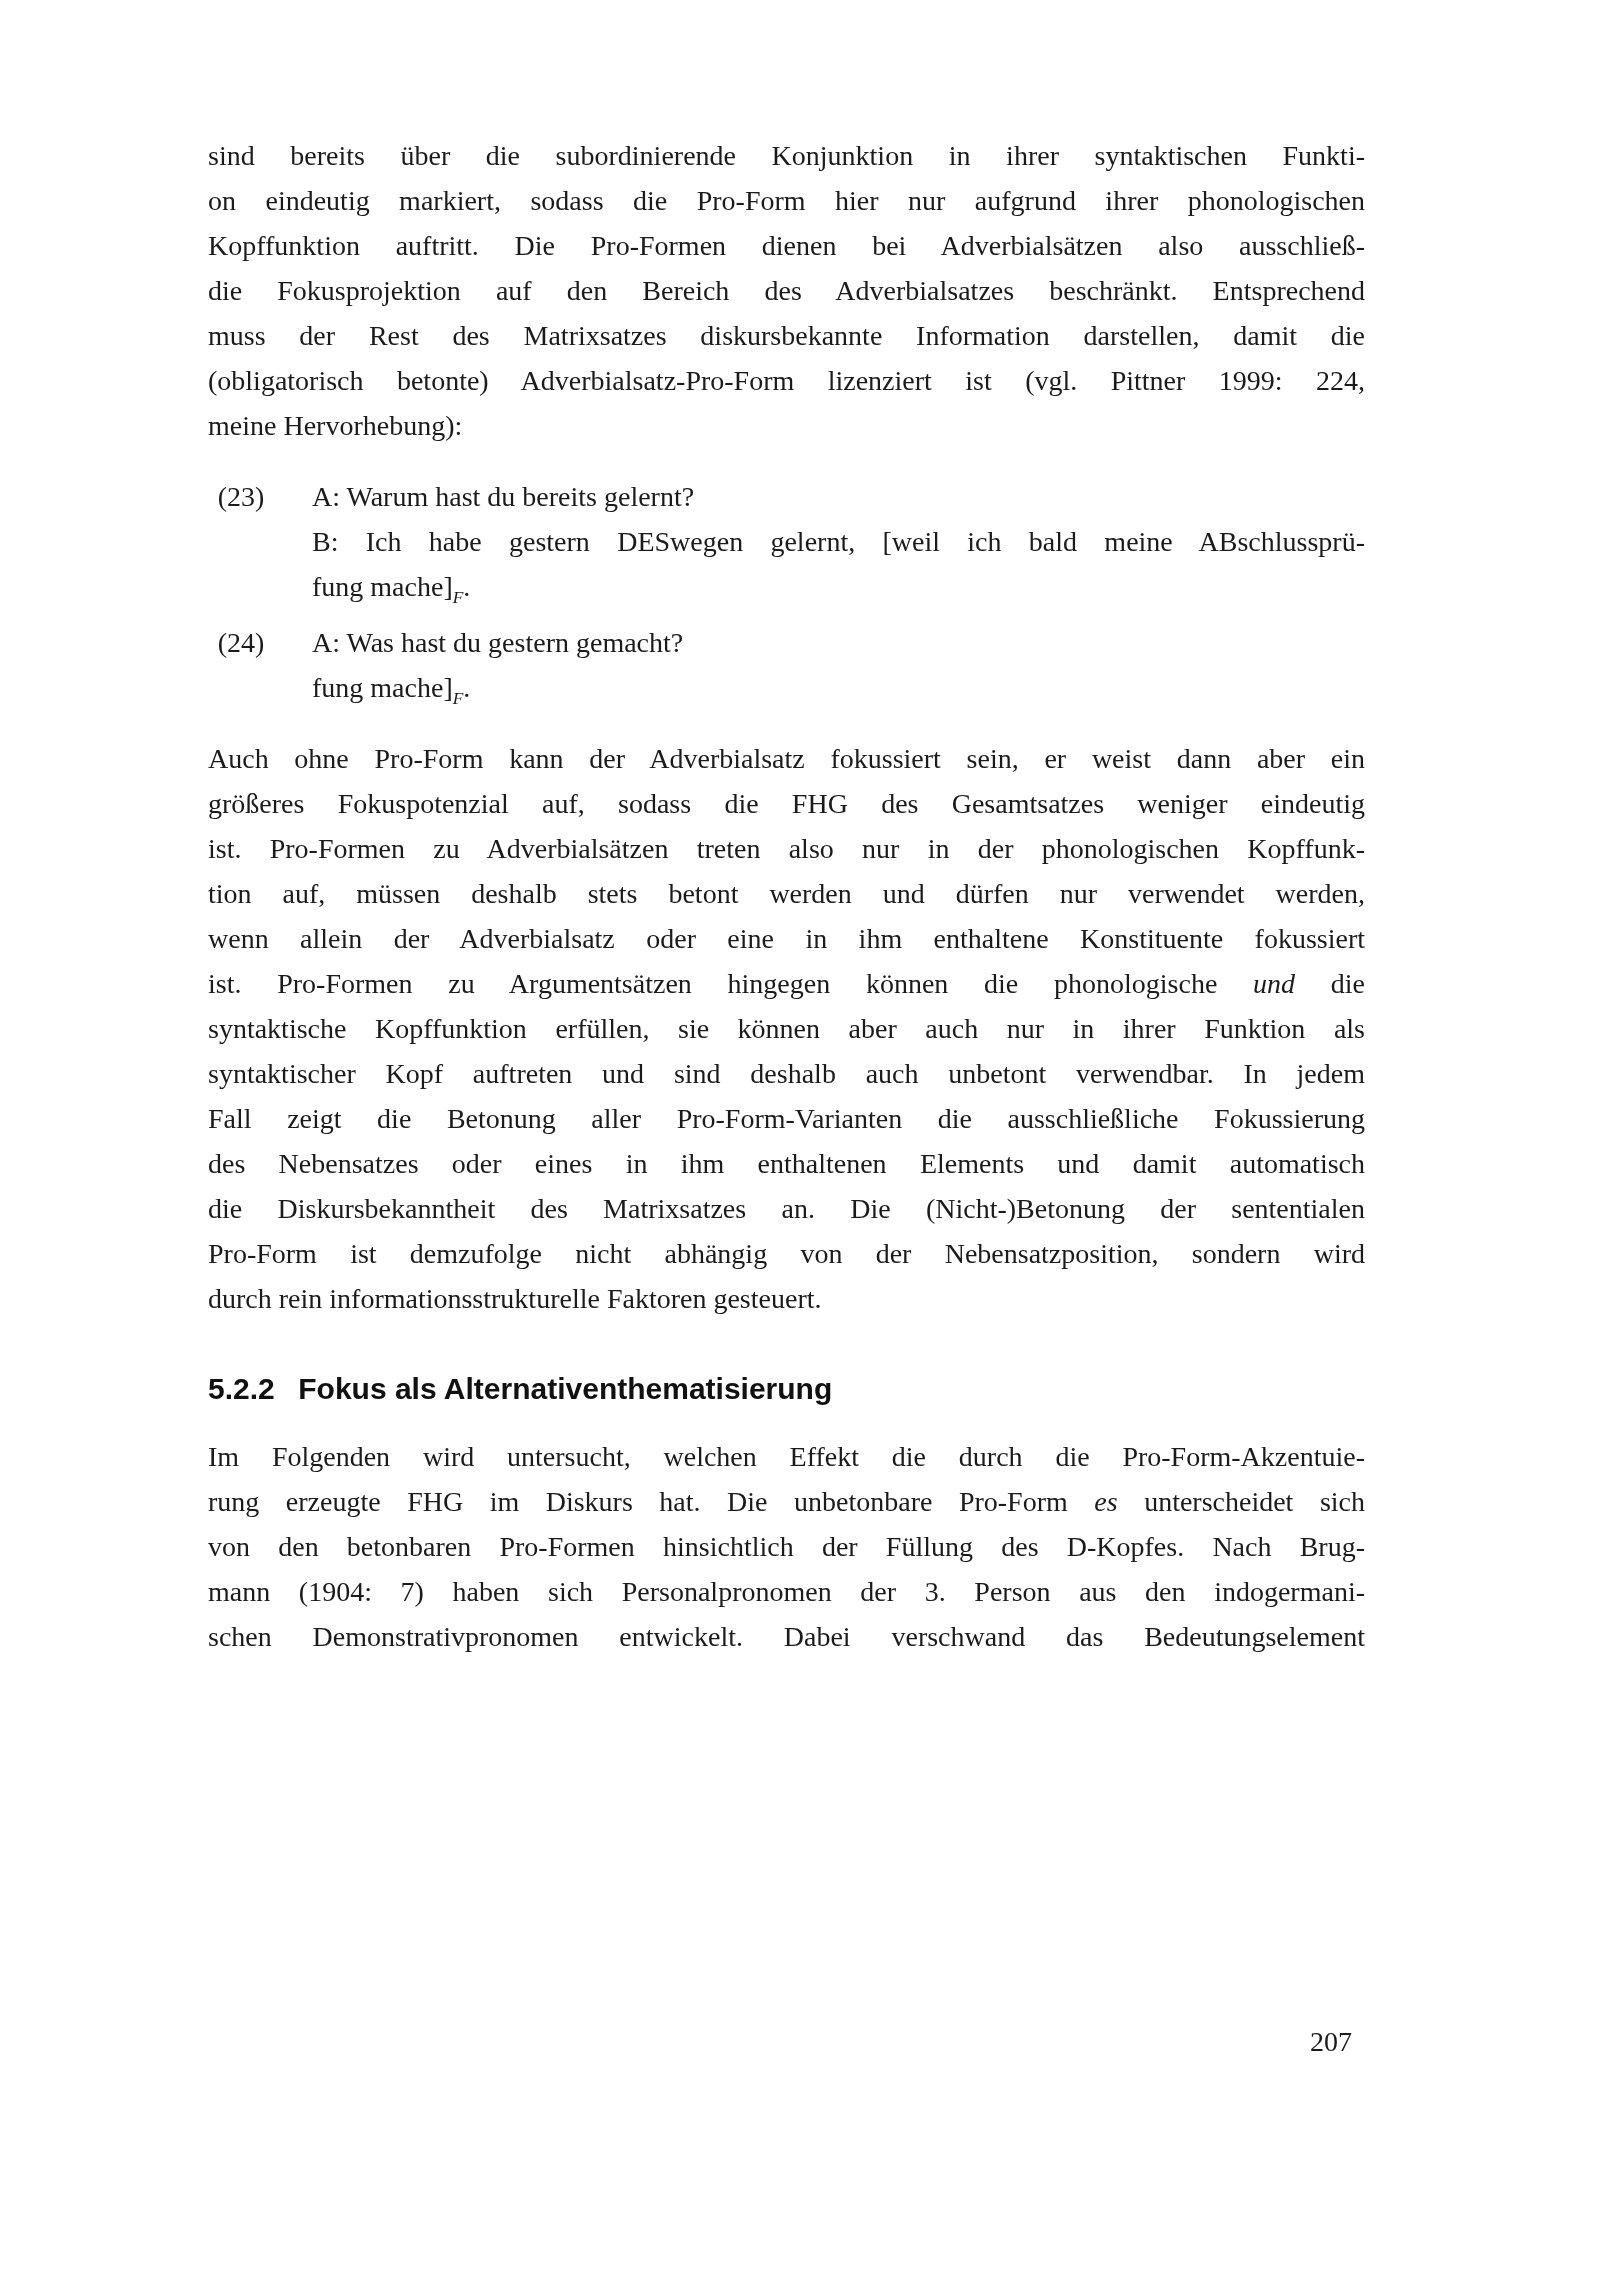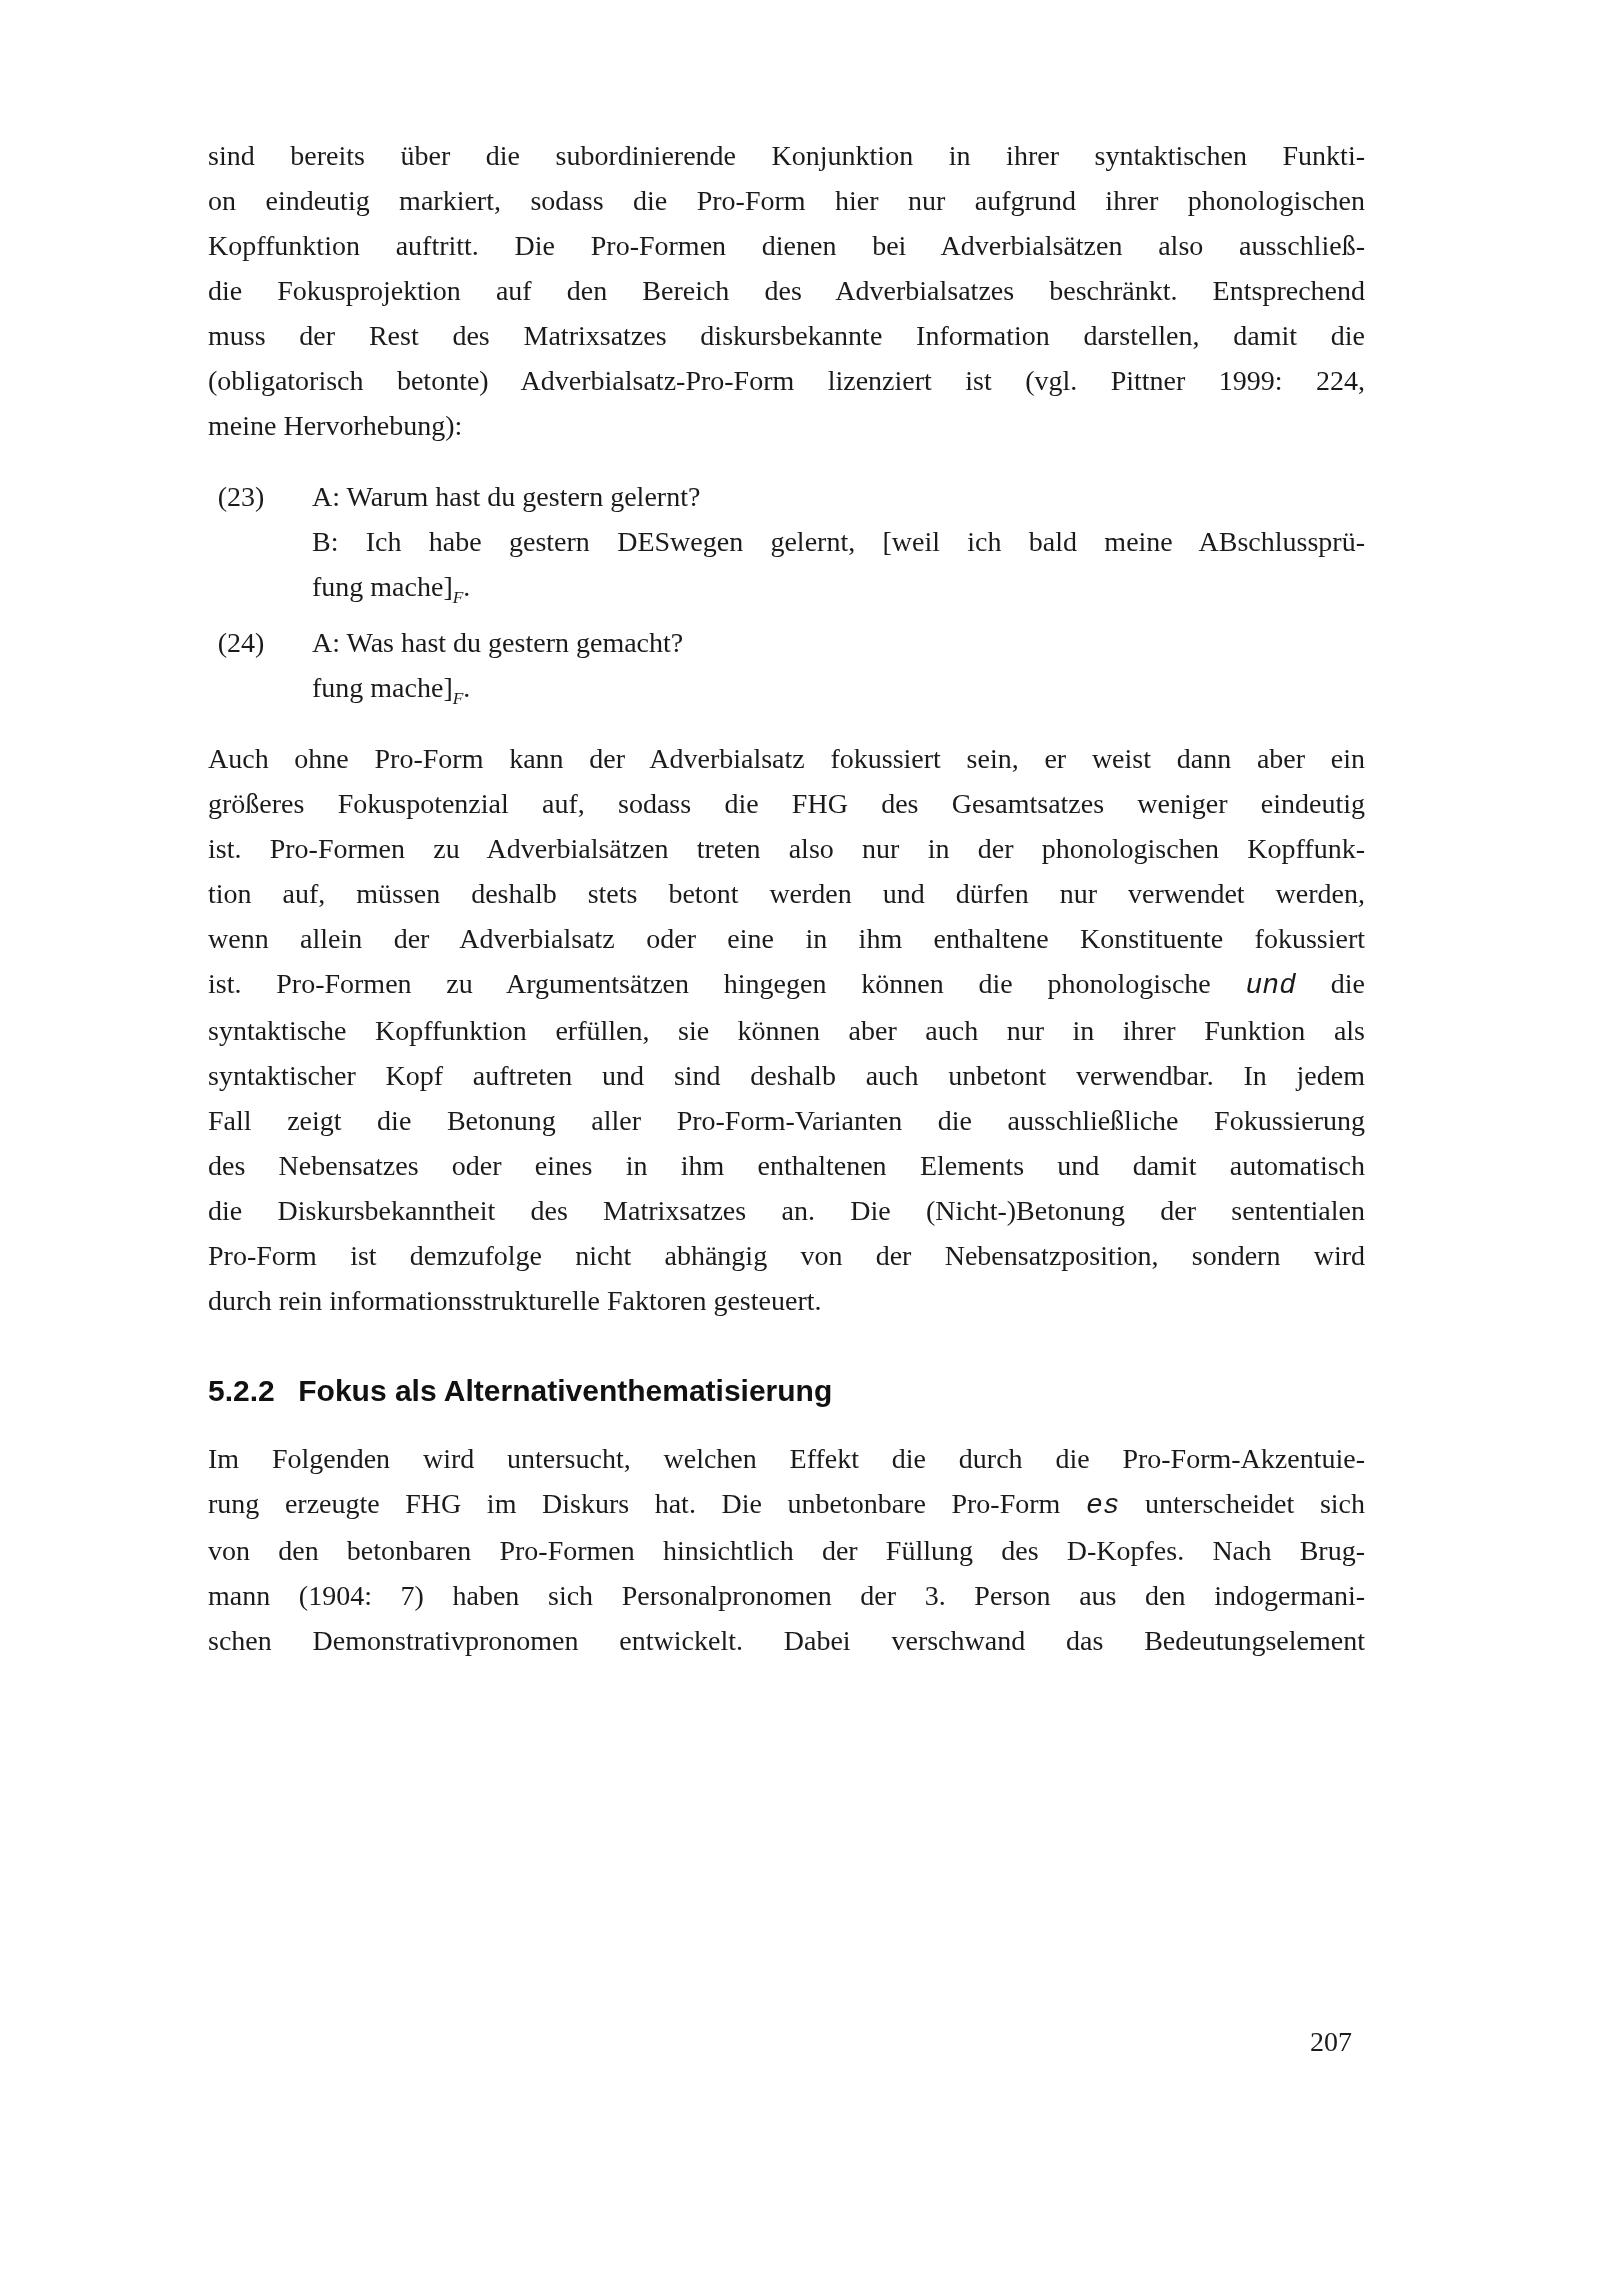--- a/index.html
+++ b/index.html
@@ -41,21 +41,21 @@
     left: 9.8px;
     top: 0;
     line-height: 45px;
   }
   .ex-body { margin-left: 104px; }
   sub.fsub {
     font-style: italic;
     font-size: 62%;
     line-height: 0;
   }
-  .it { font-style: italic; font-family: Liberation Mono, monospace; }
+  .it { font-style: italic; }
   h2.section {
     font-family: "Liberation Sans", "DejaVu Sans", sans-serif;
     font-weight: bold;
     font-size: 30px;
     color: #111111;
     margin: 45px 0 23.5px 0;
     line-height: 45px;
   }
   h2.section .sec-num { margin-right: 23.5px; }
   .pagenum {
@@ -81,21 +81,21 @@
       <div class="ln">muss der Rest des Matrixsatzes diskursbekannte Information darstellen, damit die</div>
       <div class="ln">(obligatorisch betonte) Adverbialsatz-Pro-Form lizenziert ist (vgl. Pittner 1999: 224,</div>
       <div class="ln last">meine Hervorhebung):</div>
     </div>
 
     <div class="gap"></div>
 
     <div class="example">
       <div class="ex-label">(23)</div>
       <div class="ex-body">
-        <div class="ln last">A: Warum hast du gestern gelernt?</div>
+        <div class="ln last">A: Warum hast du bereits gelernt?</div>
         <div class="ln">B: Ich habe gestern DESwegen gelernt, [weil ich bald meine ABschlussprü-</div>
         <div class="ln last"><span>fung mache]</span><sub class="fsub">F</sub><span>.</span></div>
       </div>
     </div>
 
     <div class="ex-gap"></div>
 
     <div class="example">
       <div class="ex-label">(24)</div>
       <div class="ex-body">

